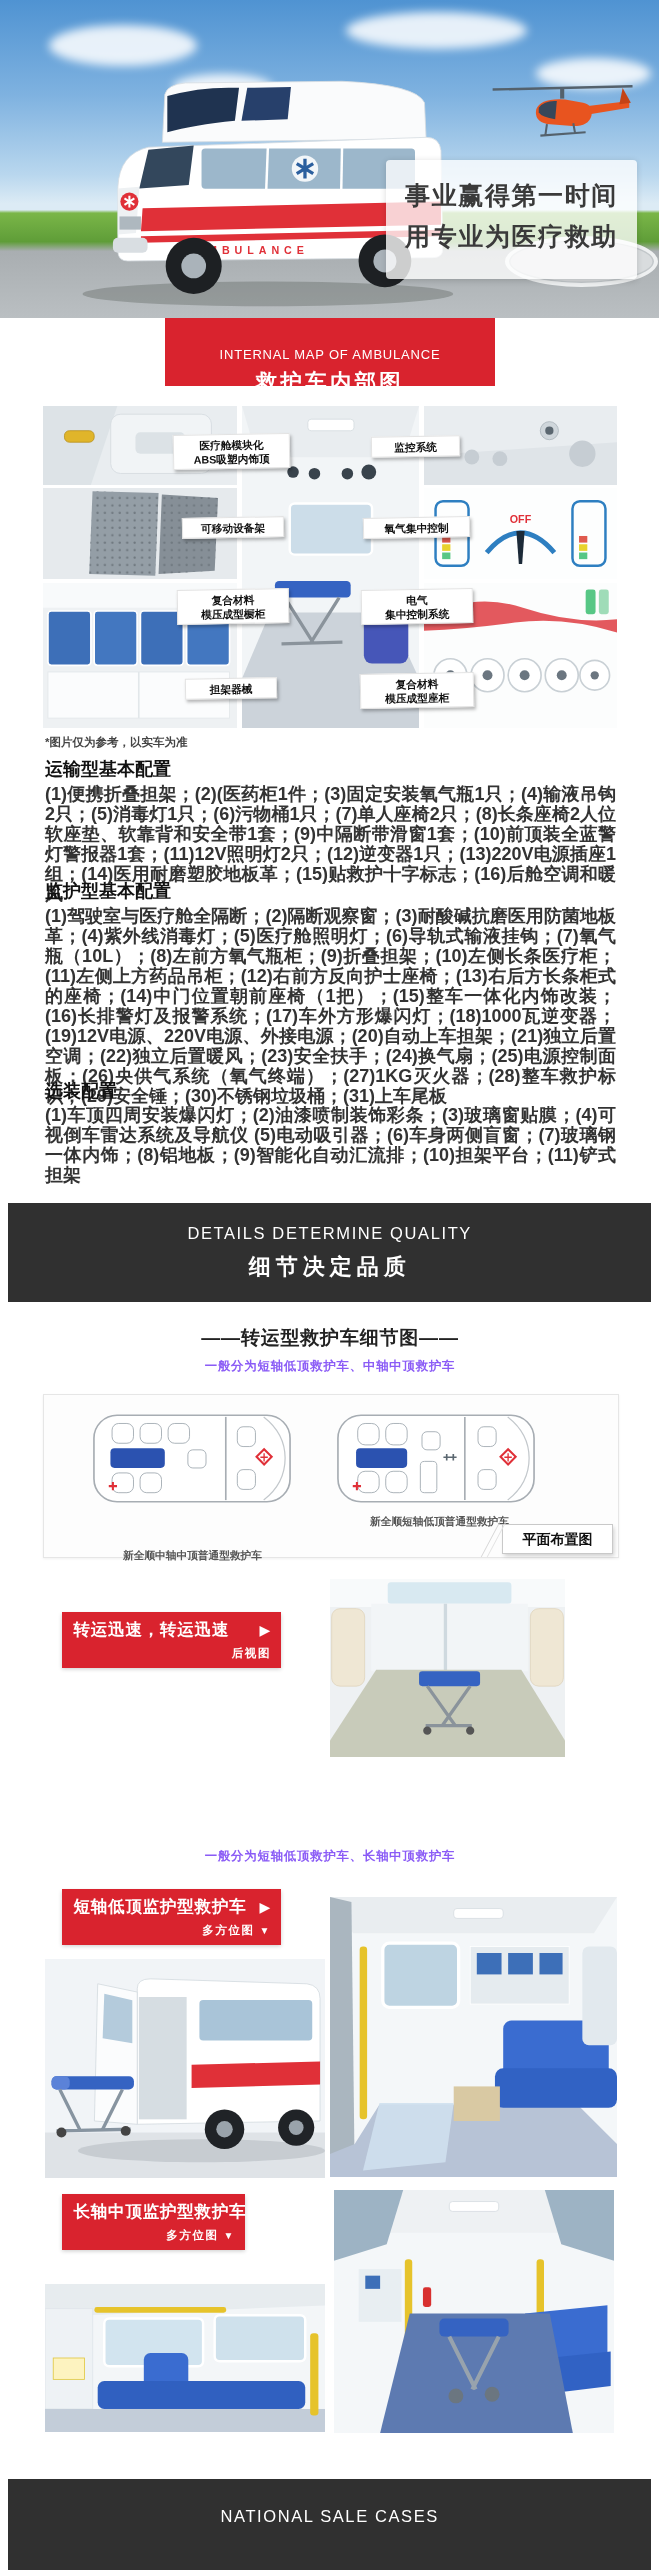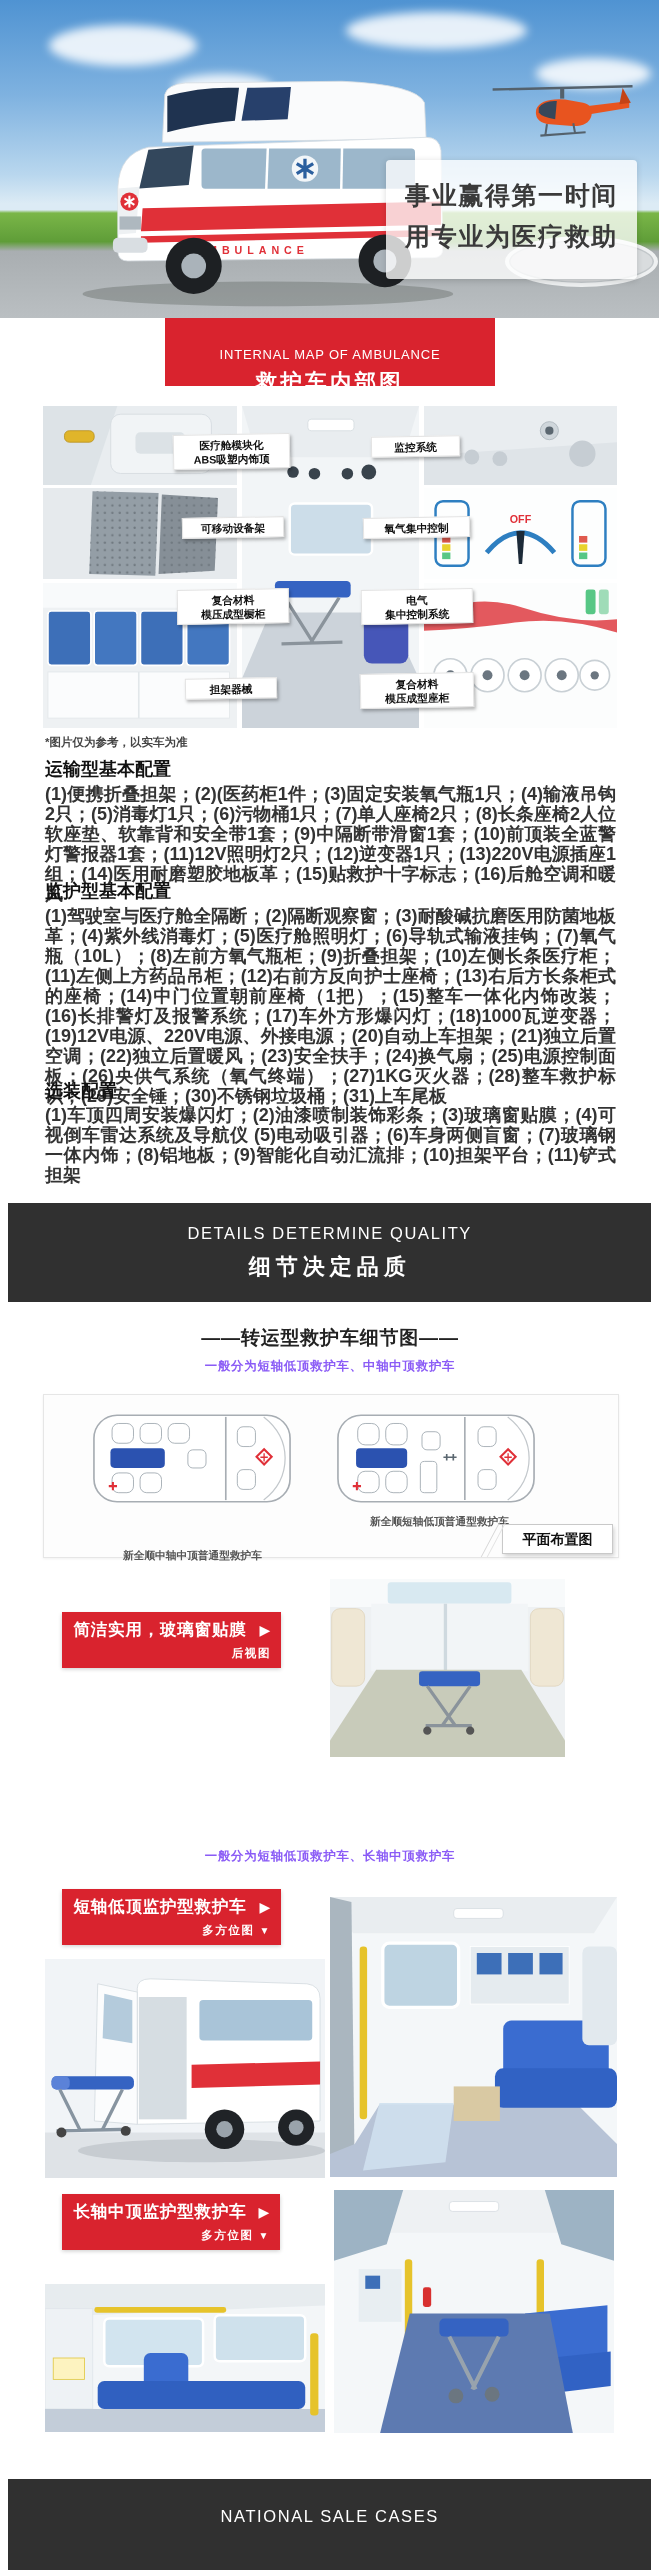--- a/index.html
+++ b/index.html
@@ -309,21 +309,21 @@
       <path d="M134 61 L150 61 M138 57 L138 65 M146 57 L146 65" stroke="#5b6770" stroke-width="2"></path>
     </svg>
     <div class="fp-cap" style="left:25px;top:120px;margin-top:34px;">新全顺中轴中顶普通型救护车</div>
     <div class="fp-cap" style="left:272px;top:120px;">新全顺短轴低顶普通型救护车</div>
     <div class="fp-badge">平面布置图</div>
   </div>
 
   <div class="abs" style="left:0;top:1577px;width:660px;height:180px;">
     <div class="rtag" style="left:62px;top:35px;width:219px;">
       <div class="l1">
-        <span>简洁实用，玻璃窗贴膜</span>
+        <span>转运迅速，转运迅速</span>
         <span class="arr">▶</span>
       </div>
       <div class="l2"><span>后视图</span></div>
     </div>
     <div class="photo" style="left:330px;top:1.6px;width:235px;height:178px;">
       <svg width="235" height="178" viewBox="0 0 285 216" preserveAspectRatio="none">
         <rect width="285" height="216" fill="#eef1f3"></rect>
         <rect width="285" height="34" fill="#f8fafb"></rect>
         <rect x="70" y="4" width="150" height="26" rx="4" fill="#d8e9f1"></rect>
         <rect x="50" y="30" width="190" height="82" fill="#f2f5f7"></rect>
@@ -390,21 +390,21 @@
         <rect x="8" y="142" width="100" height="16" rx="6" fill="#3563c2"></rect>
         <rect x="8" y="142" width="22" height="16" rx="6" fill="#5b82d8"></rect>
         <path d="M18 158 L42 206 M94 158 L70 206 M14 208 L104 206" stroke="#8794a0" stroke-width="4" fill="none"></path>
         <circle cx="20" cy="210" r="6" fill="#444"></circle>
           <circle cx="98" cy="208" r="6" fill="#444"></circle>
       </svg>
     </div>
   </div>
 
   <div class="abs" style="left:0;top:2187px;width:660px;height:246px;">
-    <div class="rtag" style="left:62px;top:6.6px;width:218px;">
+    <div class="rtag" style="left:62px;top:6.6px;width:183px;">
       <div class="l1">
         <span>长轴中顶监护型救护车</span>
         <span class="arr">▶</span>
       </div>
       <div class="l2">
         <span>多方位图</span>
         <span class="arr">▼</span>
       </div>
     </div>
     <div class="photo" style="left:334px;top:2.5px;width:280px;height:243px;">

